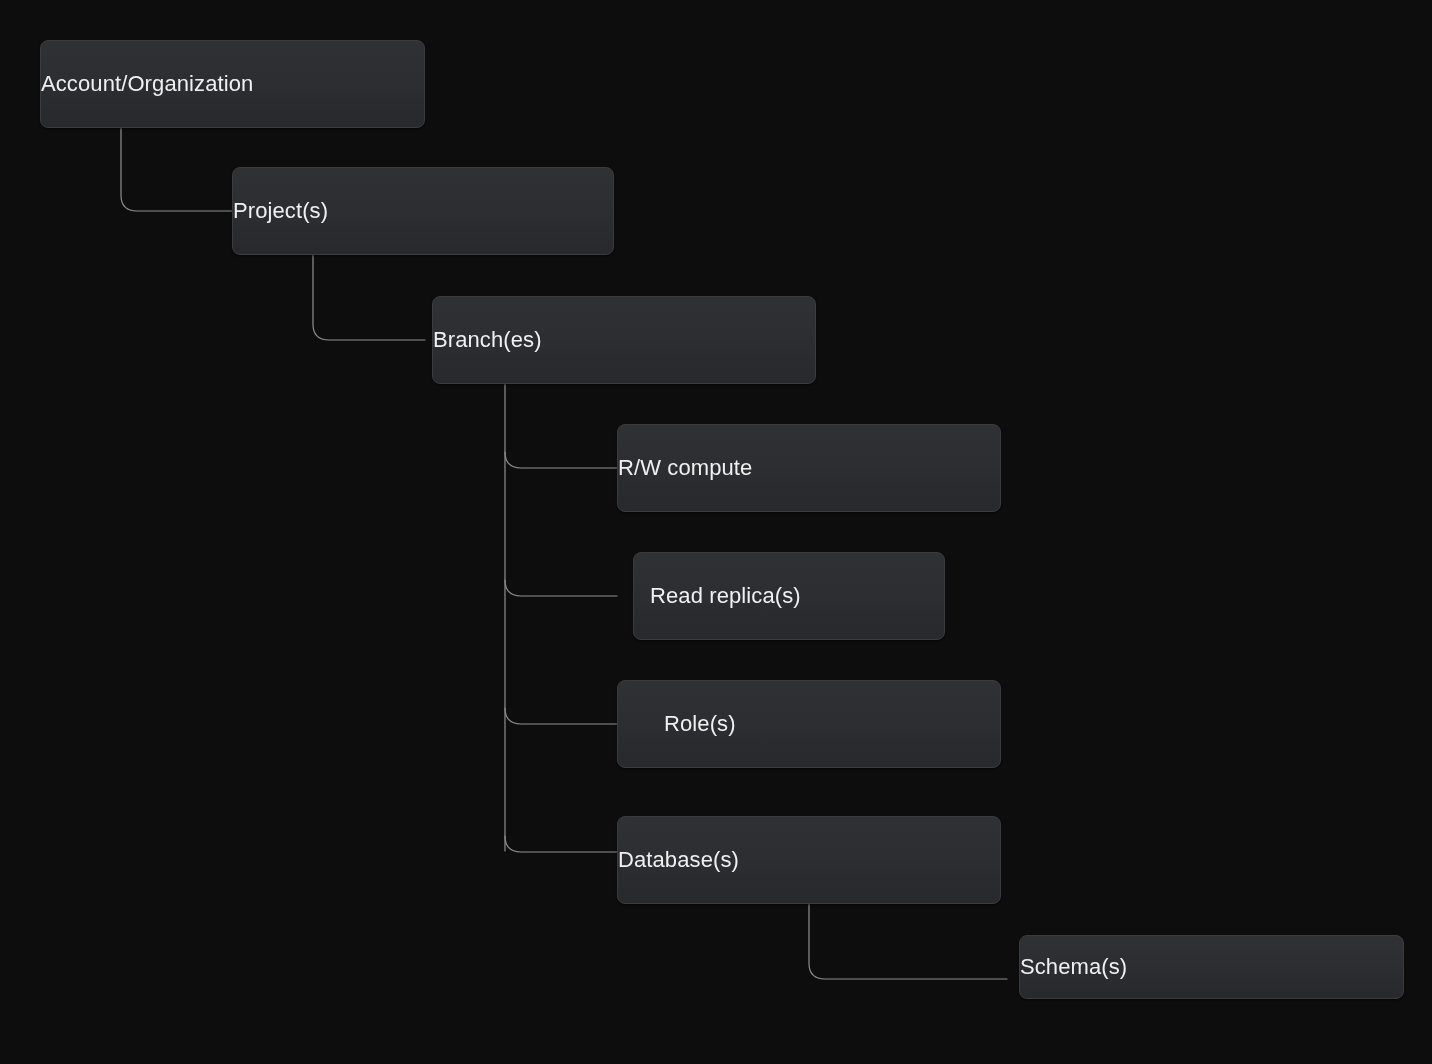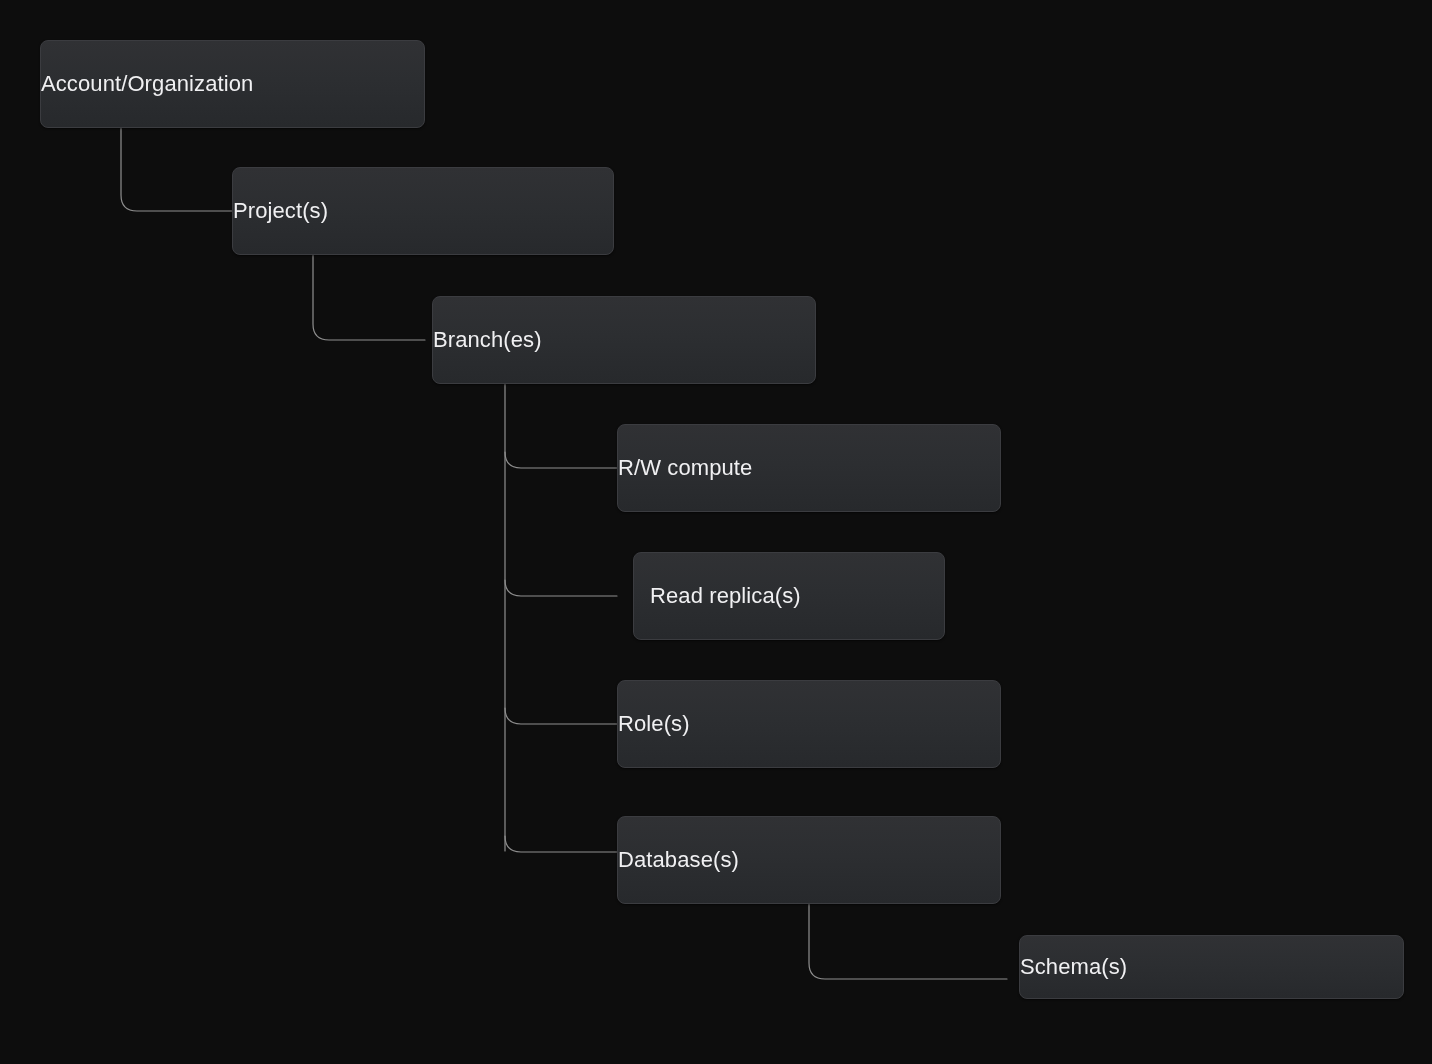--- a/index.html
+++ b/index.html
@@ -71,21 +71,21 @@
       </div>
       <div class="node" style="left: 432px; top: 296px; width: 384px; height: 88px;">
         <span class="node-label">Branch(es)</span>
       </div>
       <div class="node" style="left: 617px; top: 424px; width: 384px; height: 88px;">
         <span class="node-label">R/W compute</span>
       </div>
       <div class="node" style="left: 633px; top: 552px; width: 312px; height: 88px; padding-left: 16px;">
         <span class="node-label">Read replica(s)</span>
       </div>
-      <div class="node" style="left: 617px; top: 680px; width: 384px; height: 88px;">
+      <div class="node" style="left: 617px; top: 680px; width: 384px; height: 88px; padding-left: 46px;">
         <span class="node-label">Role(s)</span>
       </div>
       <div class="node" style="left: 617px; top: 808px; width: 384px; height: 88px; margin-top: 8px;">
         <span class="node-label">Database(s)</span>
       </div>
       <div class="node" style="left: 1007px; top: 935px; width: 385px; height: 64px; margin-left: 12px;">
         <span class="node-label">Schema(s)</span>
       </div>
     </div>
 

